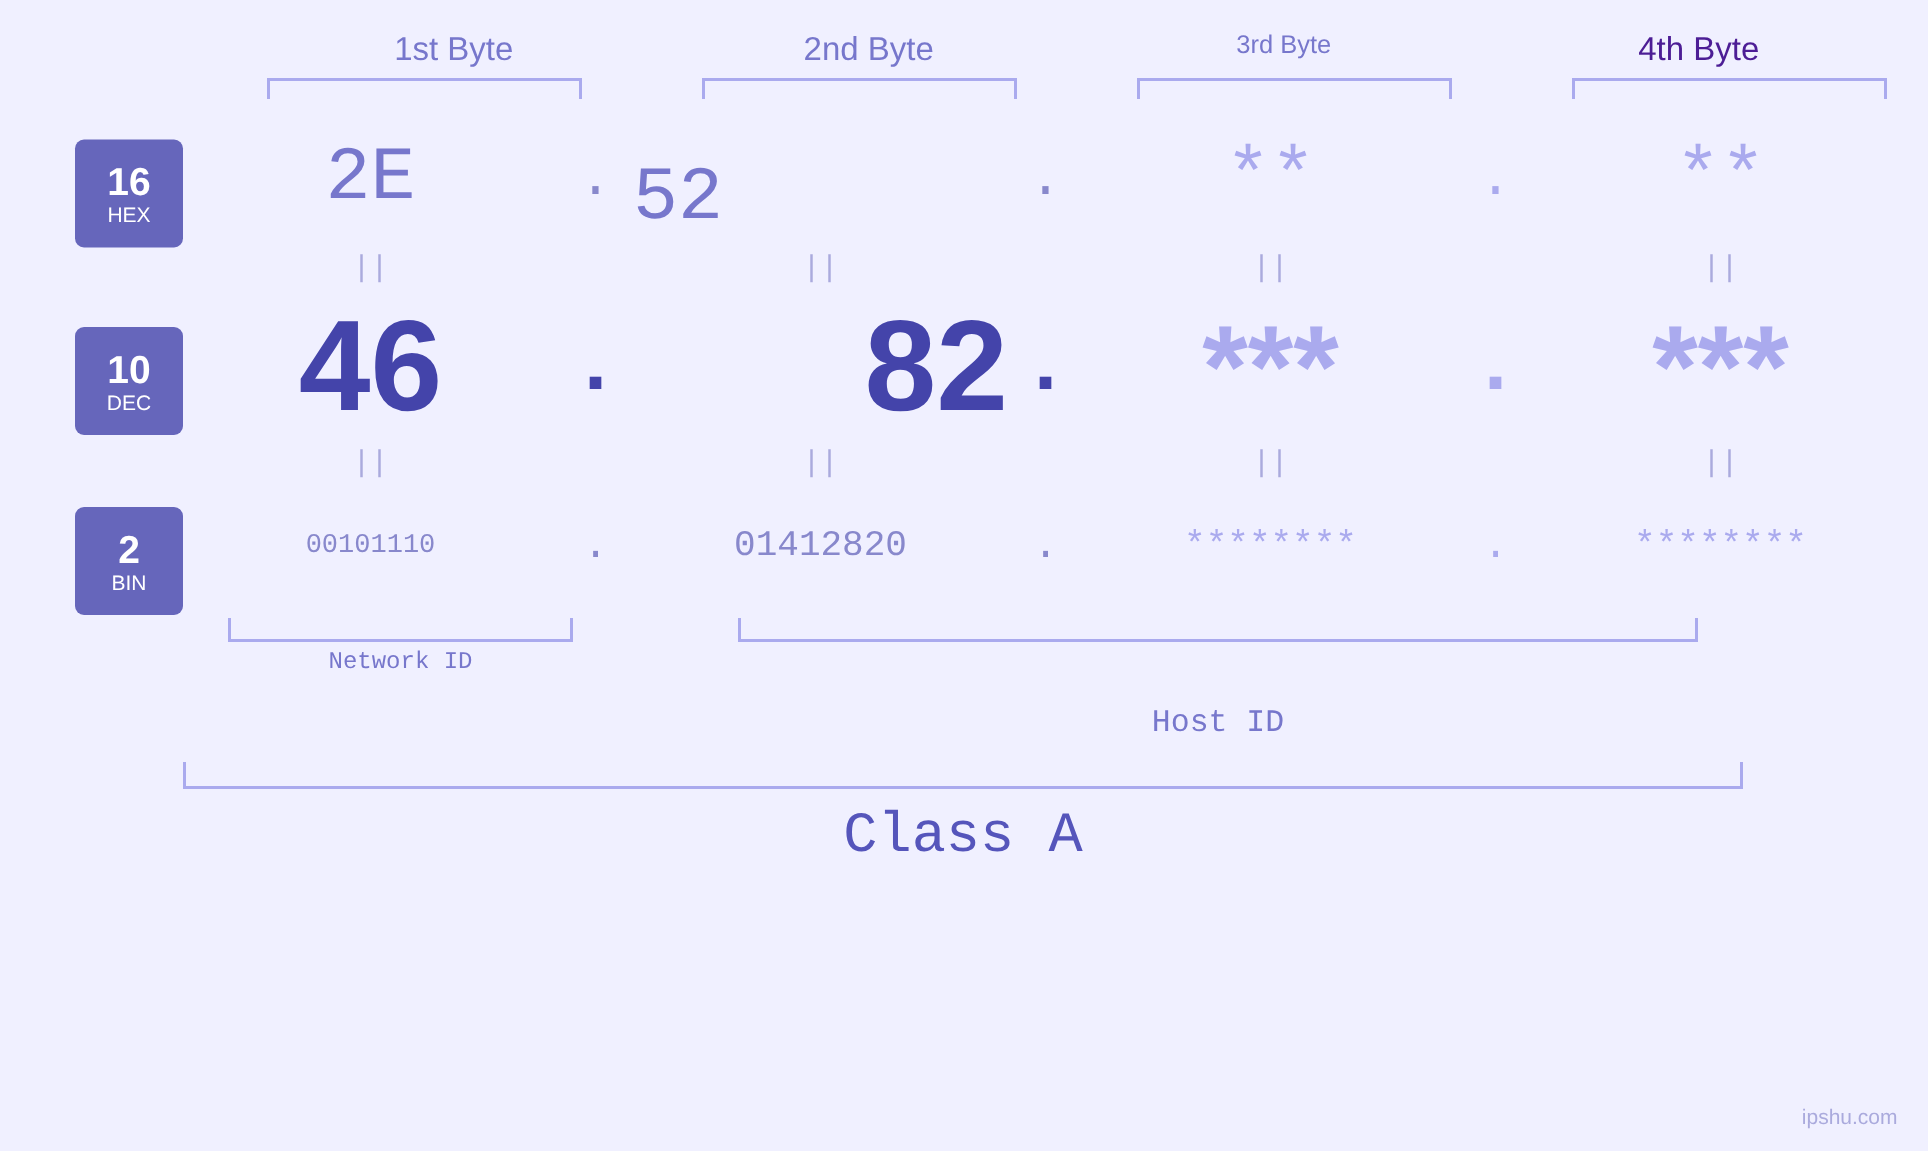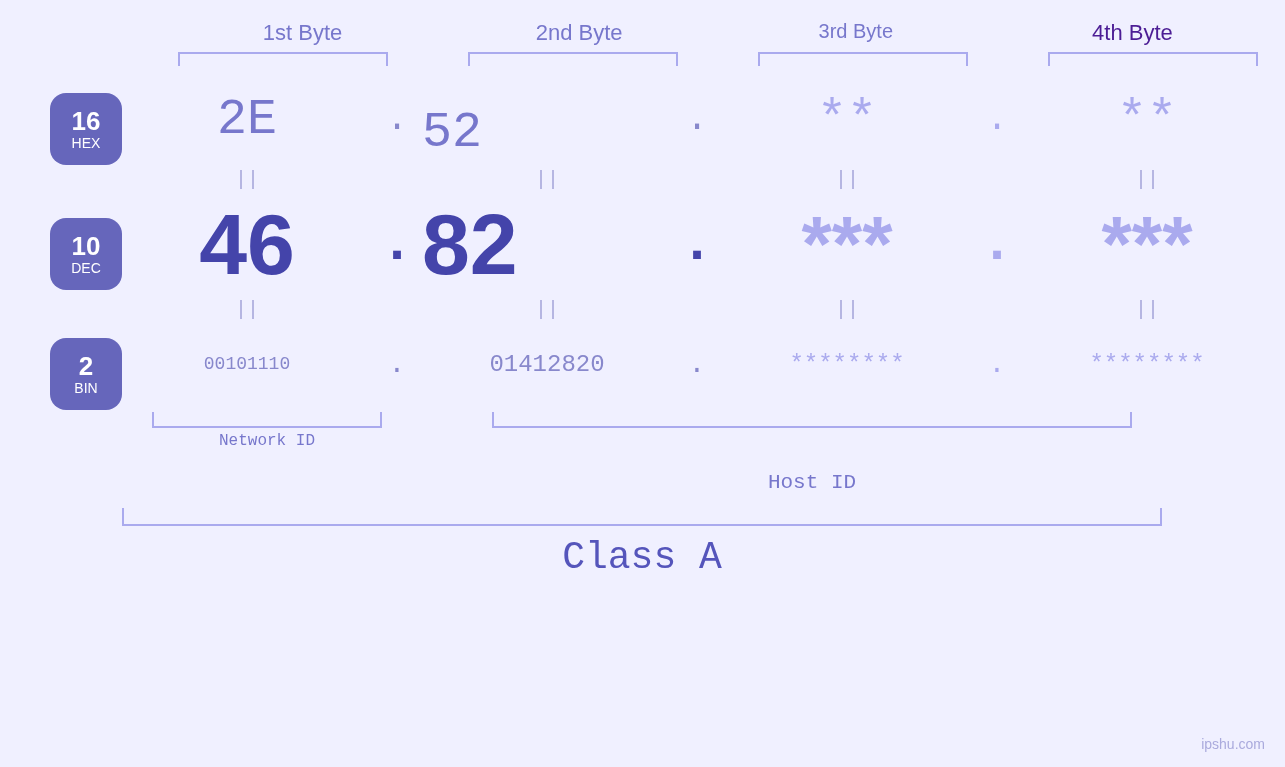--- a/index.html
+++ b/index.html
@@ -19,21 +19,21 @@
       position: relative;
       display: flex;
       flex-direction: column;
       align-items: center;
       padding-top: 20px;
     }
 
     .base-badge {
       background: #6666bb;
       color: white;
-      border-radius: 16px;
+      border-radius: 6px;
       width: 72px;
       height: 72px;
       display: flex;
       flex-direction: column;
       align-items: center;
       justify-content: center;
       font-family: Arial, sans-serif;
     }
 
     .base-badge .base-num {
@@ -84,21 +84,21 @@
 <div class="container">
 
   <div style="display:flex; width:1080px; margin-left:150px; justify-content:space-between; margin-bottom:6px;">
     <div style="width:250px; text-align:center;">
       <span style="color:#7777cc; font-size:22px; font-family:Arial,sans-serif;">1st Byte</span>
     </div>
     <div style="width:250px; text-align:center;">
       <span style="color:#7777cc; font-size:22px; font-family:Arial,sans-serif;">2nd Byte</span>
     </div>
     <div style="width:250px; text-align:center;">
-      <span style="color:#7777cc; font-size:20px; font-family:Arial,sans-serif;">3rd Byte</span>
+      <span style="color:#7777cc; font-size:17px; font-family:Arial,sans-serif;">3rd Byte</span>
     </div>
     <div style="width:250px; text-align:center;">
       <span style="color:#4c1d95; font-size:22px; font-family:Arial,sans-serif;">4th Byte</span>
     </div>
   </div>
 
   <div style="display:flex; width:1080px; margin-left:150px; justify-content:space-between; margin-bottom:8px;">
     <div style="width:210px; height:14px; border-top:2px solid #aaaaee; border-left:2px solid #aaaaee; border-right:2px solid #aaaaee;"></div>
     <div style="width:210px; height:14px; border-top:2px solid #aaaaee; border-left:2px solid #aaaaee; border-right:2px solid #aaaaee;"></div>
     <div style="width:210px; height:14px; border-top:2px solid #aaaaee; border-left:2px solid #aaaaee; border-right:2px solid #aaaaee;"></div>
@@ -171,21 +171,21 @@
         <div style="width:250px; text-align:center;"><span style="font-size:20px; color:#aaaadd; font-family:'Courier New',monospace;">||</span></div>
       </div>
 
       <div style="display:flex; align-items:center; height:100px;">
         <div style="width:250px; text-align:center;">
           <span style="font-size:86px; color:#4444aa; font-family:Arial,sans-serif; font-weight:bold;">46</span>
         </div>
         <div style="width:50px; text-align:center;">
           <span style="font-size:55px; color:#4444aa; font-weight:bold;">.</span>
         </div>
-        <div style="width:250px; text-align:left;">
+        <div style="width:250px; text-align:right;">
           <span style="font-size:86px; color:#4444aa; font-family:Arial,sans-serif; font-weight:bold;">82</span>
         </div>
         <div style="width:50px; text-align:center;">
           <span style="font-size:55px; color:#4444aa; font-weight:bold;">.</span>
         </div>
         <div style="width:250px; text-align:center;">
           <span style="font-size:78px; color:#aaaaee; font-family:Arial,sans-serif; font-weight:bold;">***</span>
         </div>
         <div style="width:50px; text-align:center;">
           <span style="font-size:55px; color:#aaaaee; font-weight:bold;">.</span>

